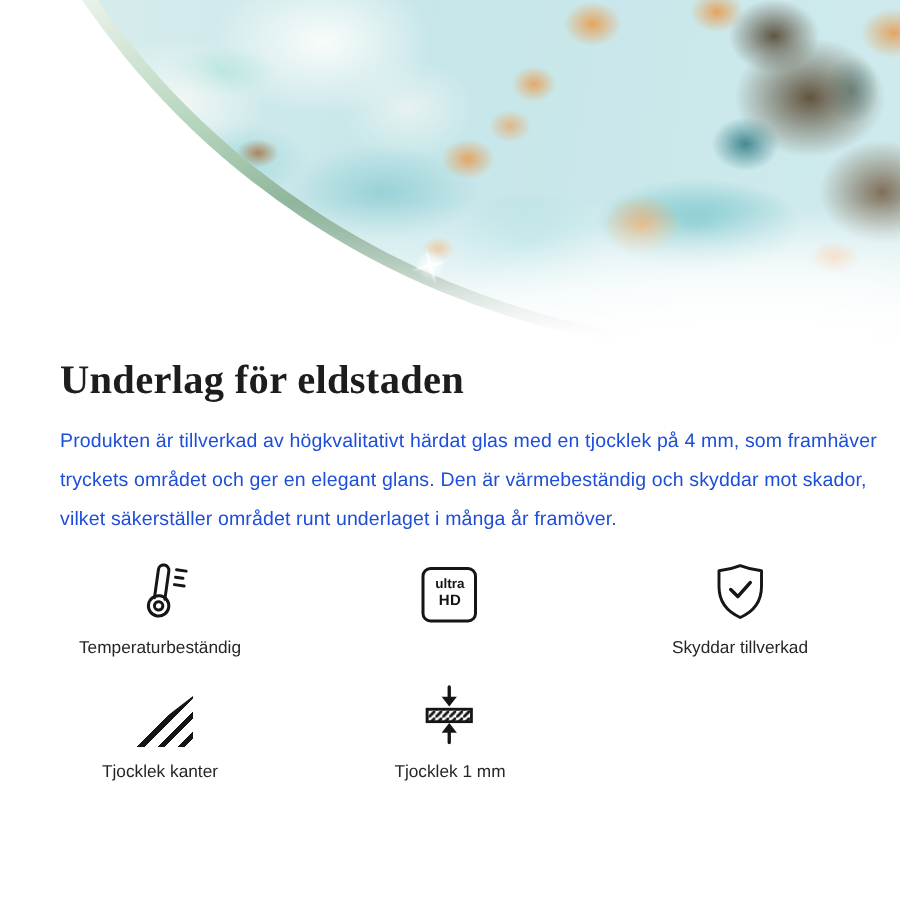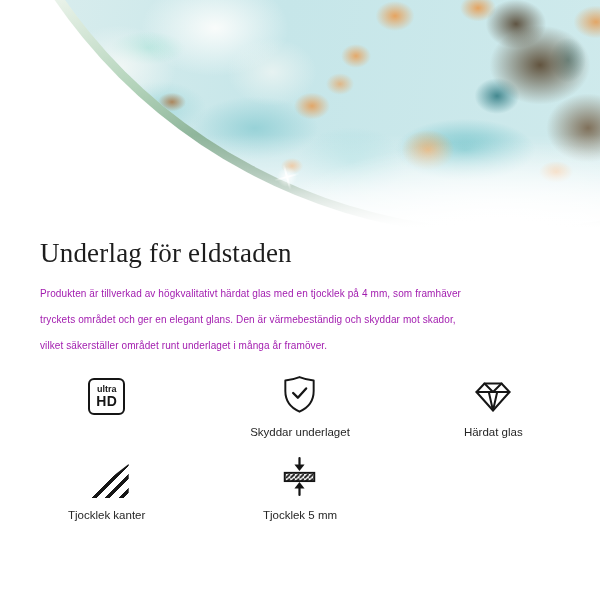--- a/index.html
+++ b/index.html
@@ -52,35 +52,35 @@
     background:radial-gradient(circle at center, rgba(255,255,255,.95) 0%, rgba(255,255,255,0) 55%);}
   .sparkle::before{content:"";position:absolute;left:0;top:12px;width:26px;height:2px;
     background:linear-gradient(90deg,rgba(255,255,255,0),#fff 42%,#fff 58%,rgba(255,255,255,0));}
   .sparkle::after{content:"";position:absolute;left:12px;top:0;width:2px;height:26px;
     background:linear-gradient(180deg,rgba(255,255,255,0),#fff 42%,#fff 58%,rgba(255,255,255,0));}
 
   
   .content{padding:0 40px;}
   .page-title{margin:4px 0 0;font-family:"Liberation Serif",serif;font-weight:400;
     font-size:27px;line-height:34px;color:#1d1d1d;letter-spacing:.2px;}
-  .page-title span{display:block;}
-  .intro{margin-top:11px;font-size:10px;line-height:26px;color:#a21caf;letter-spacing:.1px;}
+  .page-title span{display:block;font-weight:bold;}
+  .intro{margin-top:11px;font-size:13px;line-height:26px;color:#1d4ed8;letter-spacing:.1px;}
   .intro div{white-space:nowrap;}
 
   
   .features{margin-top:12px;padding:0 10px;display:grid;grid-template-columns:repeat(3,1fr);row-gap:14px;}
   .feature{display:flex;flex-direction:column;align-items:center;}
   .icon-box{height:44px;display:flex;align-items:flex-end;justify-content:center;}
   .feature-label{margin-top:9px;font-size:11.5px;line-height:16px;color:#262626;}
   .stroke-icon{stroke:#161616;fill:none;stroke-width:2;stroke-linecap:round;stroke-linejoin:round;}
 
   .uhd{width:33px;height:33px;border:2.5px solid #151515;border-radius:6px;
     display:flex;flex-direction:column;align-items:center;justify-content:center;color:#151515;}
   .uhd-top{font-size:9px;font-weight:700;line-height:9px;}
-  .uhd-bottom{font-size:14px;font-weight:800;line-height:14px;letter-spacing:.3px;}
+  .uhd-bottom{font-size:10px;font-weight:800;line-height:14px;letter-spacing:.3px;}
 
   .bevel{width:44px;height:34px;
     background:repeating-linear-gradient(135deg,#151515 0 3.5px,rgba(0,0,0,0) 3.5px 9.5px);
     clip-path:polygon(0 100%,100% 0,100% 100%);}
 </style>
 </head>
 <body>
 
 <section class="hero">
   <div class="disc-rim"></div>
@@ -95,55 +95,55 @@
   </h1>
   <div class="intro">
     <div>Produkten är tillverkad av högkvalitativt härdat glas med en tjocklek på 4 mm, som framhäver</div>
     <div>tryckets området och ger en elegant glans. Den är värmebeständig och skyddar mot skador,</div>
     <div>vilket säkerställer området runt underlaget i många år framöver.</div>
   </div>
 </section>
 
 <section class="features">
 
+  <div class="feature">
+    <div class="icon-box">
+      <svg width="44" height="44" viewBox="0 0 44 44">
+        <g class="stroke-icon" transform="rotate(8 22 24)">
+          <path d="M18.5 28 V9 a3.5 3.5 0 0 1 7 0 V28"></path>
+          <circle cx="22" cy="33" r="6.8"></circle>
+          <circle cx="22" cy="33" r="2.8"></circle>
+          <path d="M30.5 7.5 h6.5 M30.5 12.5 h5 M30.5 17.5 h6.5"></path>
+        </g>
+      </svg>
+    </div>
+    <div class="feature-label">Temperaturbeständig</div>
+  </div>
 
   <div class="feature">
     <div class="icon-box">
       <div class="uhd">
         <span class="uhd-top">ultra</span>
         <span class="uhd-bottom">HD</span>
       </div>
     </div>
   </div>
 
   <div class="feature">
     <div class="icon-box">
       <svg width="43" height="43" viewBox="0 0 44 44">
         <g class="stroke-icon" stroke-width="2.2">
           <path d="M22 5.2 C26.5 7 31.5 8.2 36.5 8.7 L36.5 19.5 C36.5 29.8 30.8 36.7 22 40.6 C13.2 36.7 7.5 29.8 7.5 19.5 L7.5 8.7 C12.5 8.2 17.5 7 22 5.2 Z"></path>
           <path d="M15.5 21.5 L20.3 26.3 L28.8 16.8" stroke-width="2.4"></path>
         </g>
       </svg>
     </div>
-    <div class="feature-label">Skyddar underlaget</div>
+    <div class="feature-label">Skyddar tillverkad</div>
   </div>
 
-  <div class="feature">
-    <div class="icon-box">
-      <svg width="42" height="38" viewBox="0 0 42 38">
-        <g class="stroke-icon">
-          <path d="M12.5 6.5 H29.5 L37.5 15 L21 33.5 L4.5 15 Z"></path>
-          <path d="M4.5 15 H37.5"></path>
-          <path d="M12.5 6.5 L21 15 L29.5 6.5"></path>
-          <path d="M16.8 15 L21 33.5 M25.2 15 L21 33.5"></path>
-        </g>
-      </svg>
-    </div>
-    <div class="feature-label">Härdat glas</div>
-  </div>
 
   <div class="feature">
     <div class="icon-box">
       <div class="bevel"></div>
     </div>
     <div class="feature-label">Tjocklek kanter</div>
   </div>
 
   <div class="feature">
     <div class="icon-box">
@@ -155,16 +155,16 @@
         </defs>
         <rect x="4" y="19" width="32" height="9" fill="url(#hatch)" stroke="#151515" stroke-width="2"></rect>
         <g stroke="#151515" stroke-width="2.4" stroke-linecap="round">
           <line x1="20" y1="3" x2="20" y2="10"></line>
           <line x1="20" y1="43" x2="20" y2="36"></line>
         </g>
         <polygon points="14.5,10 25.5,10 20,17" fill="#151515"></polygon>
         <polygon points="14.5,36 25.5,36 20,29" fill="#151515"></polygon>
       </svg>
     </div>
-    <div class="feature-label">Tjocklek 5 mm</div>
+    <div class="feature-label">Tjocklek 1 mm</div>
   </div>
 
 </section>
 
 </body></html>

